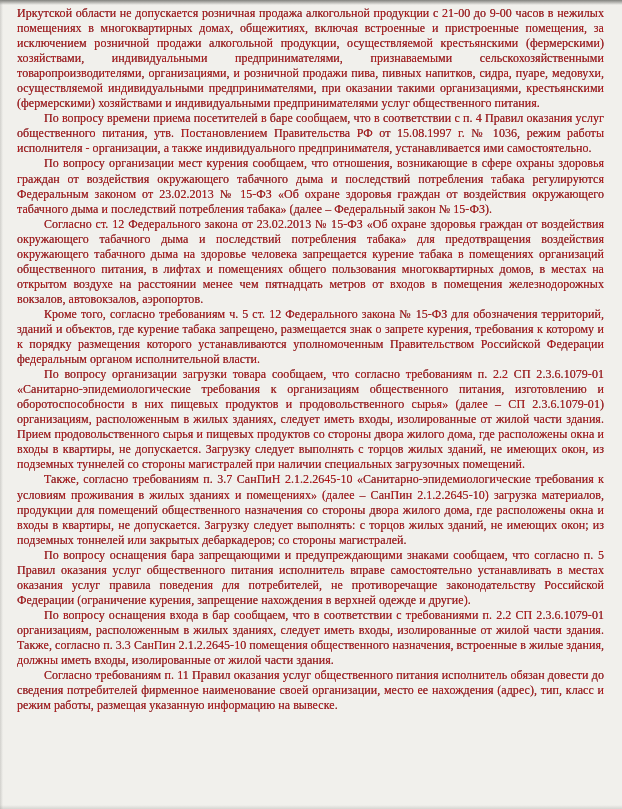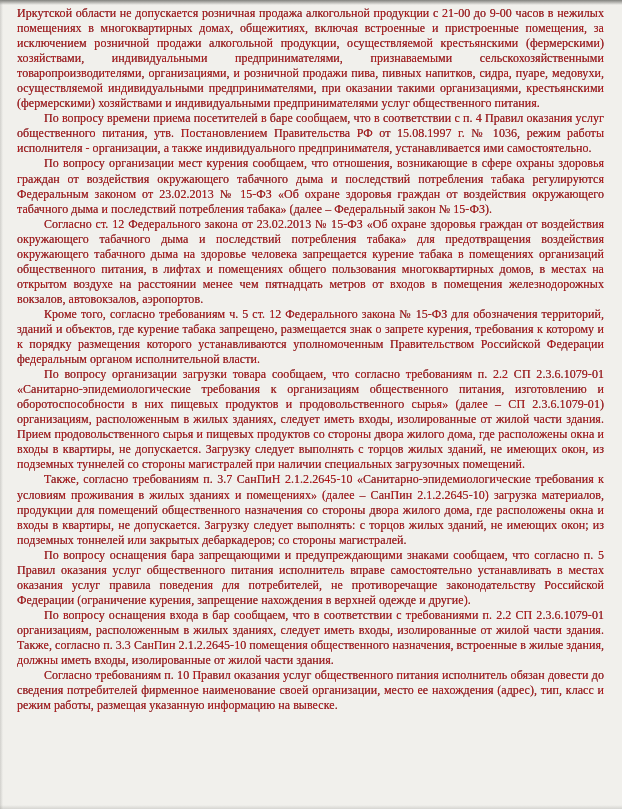--- a/index.html
+++ b/index.html
@@ -67,14 +67,14 @@
 <div class="page-content">
   <p class="doc-paragraph continuation">Иркутской области не допускается розничная продажа алкогольной продукции с 21-00 до 9-00 часов в нежилых помещениях в многоквартирных домах, общежитиях, включая встроенные и пристроенные помещения, за исключением розничной продажи алкогольной продукции, осуществляемой крестьянскими (фермерскими) хозяйствами, индивидуальными предпринимателями, признаваемыми сельскохозяйственными товаропроизводителями, организациями, и розничной продажи пива, пивных напитков, сидра, пуаре, медовухи, осуществляемой индивидуальными предпринимателями, при оказании такими организациями, крестьянскими (фермерскими) хозяйствами и индивидуальными предпринимателями услуг общественного питания.</p>
   <p class="doc-paragraph">По вопросу времени приема посетителей в баре сообщаем, что в соответствии с п. 4 Правил оказания услуг общественного питания, утв. Постановлением Правительства РФ от 15.08.1997 г. № 1036, режим работы исполнителя - организации, а также индивидуального предпринимателя, устанавливается ими самостоятельно.</p>
   <p class="doc-paragraph">По вопросу организации мест курения сообщаем, что отношения, возникающие в сфере охраны здоровья граждан от воздействия окружающего табачного дыма и последствий потребления табака регулируются Федеральным законом от 23.02.2013 № 15-ФЗ «Об охране здоровья граждан от воздействия окружающего табачного дыма и последствий потребления табака» (далее – Федеральный закон № 15-ФЗ).</p>
   <p class="doc-paragraph">Согласно ст. 12 Федерального закона от 23.02.2013 № 15-ФЗ «Об охране здоровья граждан от воздействия окружающего табачного дыма и последствий потребления табака» для предотвращения воздействия окружающего табачного дыма на здоровье человека запрещается курение табака в помещениях организаций общественного питания, в лифтах и помещениях общего пользования многоквартирных домов, в местах на открытом воздухе на расстоянии менее чем пятнадцать метров от входов в помещения железнодорожных вокзалов, автовокзалов, аэропортов.</p>
   <p class="doc-paragraph">Кроме того, согласно требованиям ч. 5 ст. 12 Федерального закона № 15-ФЗ для обозначения территорий, зданий и объектов, где курение табака запрещено, размещается знак о запрете курения, требования к которому и к порядку размещения которого устанавливаются уполномоченным Правительством Российской Федерации федеральным органом исполнительной власти.</p>
   <p class="doc-paragraph">По вопросу организации загрузки товара сообщаем, что согласно требованиям п. 2.2 СП 2.3.6.1079-01 «Санитарно-эпидемиологические требования к организациям общественного питания, изготовлению и оборотоспособности в них пищевых продуктов и продовольственного сырья» (далее – СП 2.3.6.1079-01) организациям, расположенным в жилых зданиях, следует иметь входы, изолированные от жилой части здания. Прием продовольственного сырья и пищевых продуктов со стороны двора жилого дома, где расположены окна и входы в квартиры, не допускается. Загрузку следует выполнять с торцов жилых зданий, не имеющих окон, из подземных туннелей со стороны магистралей при наличии специальных загрузочных помещений.</p>
   <p class="doc-paragraph">Также, согласно требованиям п. 3.7 СанПиН 2.1.2.2645-10 «Санитарно-эпидемиологические требования к условиям проживания в жилых зданиях и помещениях» (далее – СанПин 2.1.2.2645-10) загрузка материалов, продукции для помещений общественного назначения со стороны двора жилого дома, где расположены окна и входы в квартиры, не допускается. Загрузку следует выполнять: с торцов жилых зданий, не имеющих окон; из подземных тоннелей или закрытых дебаркадеров; со стороны магистралей.</p>
   <p class="doc-paragraph">По вопросу оснащения бара запрещающими и предупреждающими знаками сообщаем, что согласно п. 5 Правил оказания услуг общественного питания исполнитель вправе самостоятельно устанавливать в местах оказания услуг правила поведения для потребителей, не противоречащие законодательству Российской Федерации (ограничение курения, запрещение нахождения в верхней одежде и другие).</p>
   <p class="doc-paragraph">По вопросу оснащения входа в бар сообщаем, что в соответствии с требованиями п. 2.2 СП 2.3.6.1079-01 организациям, расположенным в жилых зданиях, следует иметь входы, изолированные от жилой части здания. Также, согласно п. 3.3 СанПин 2.1.2.2645-10 помещения общественного назначения, встроенные в жилые здания, должны иметь входы, изолированные от жилой части здания.</p>
-  <p class="doc-paragraph">Согласно требованиям п. 10 Правил оказания услуг общественного питания исполнитель обязан довести до сведения потребителей фирменное наименование своей организации, место ее нахождения (адрес), тип, класс и режим работы, размещая указанную информацию на вывеске.</p>
+  <p class="doc-paragraph">Согласно требованиям п. 11 Правил оказания услуг общественного питания исполнитель обязан довести до сведения потребителей фирменное наименование своей организации, место ее нахождения (адрес), тип, класс и режим работы, размещая указанную информацию на вывеске.</p>
 </div>
 
 </body></html>

